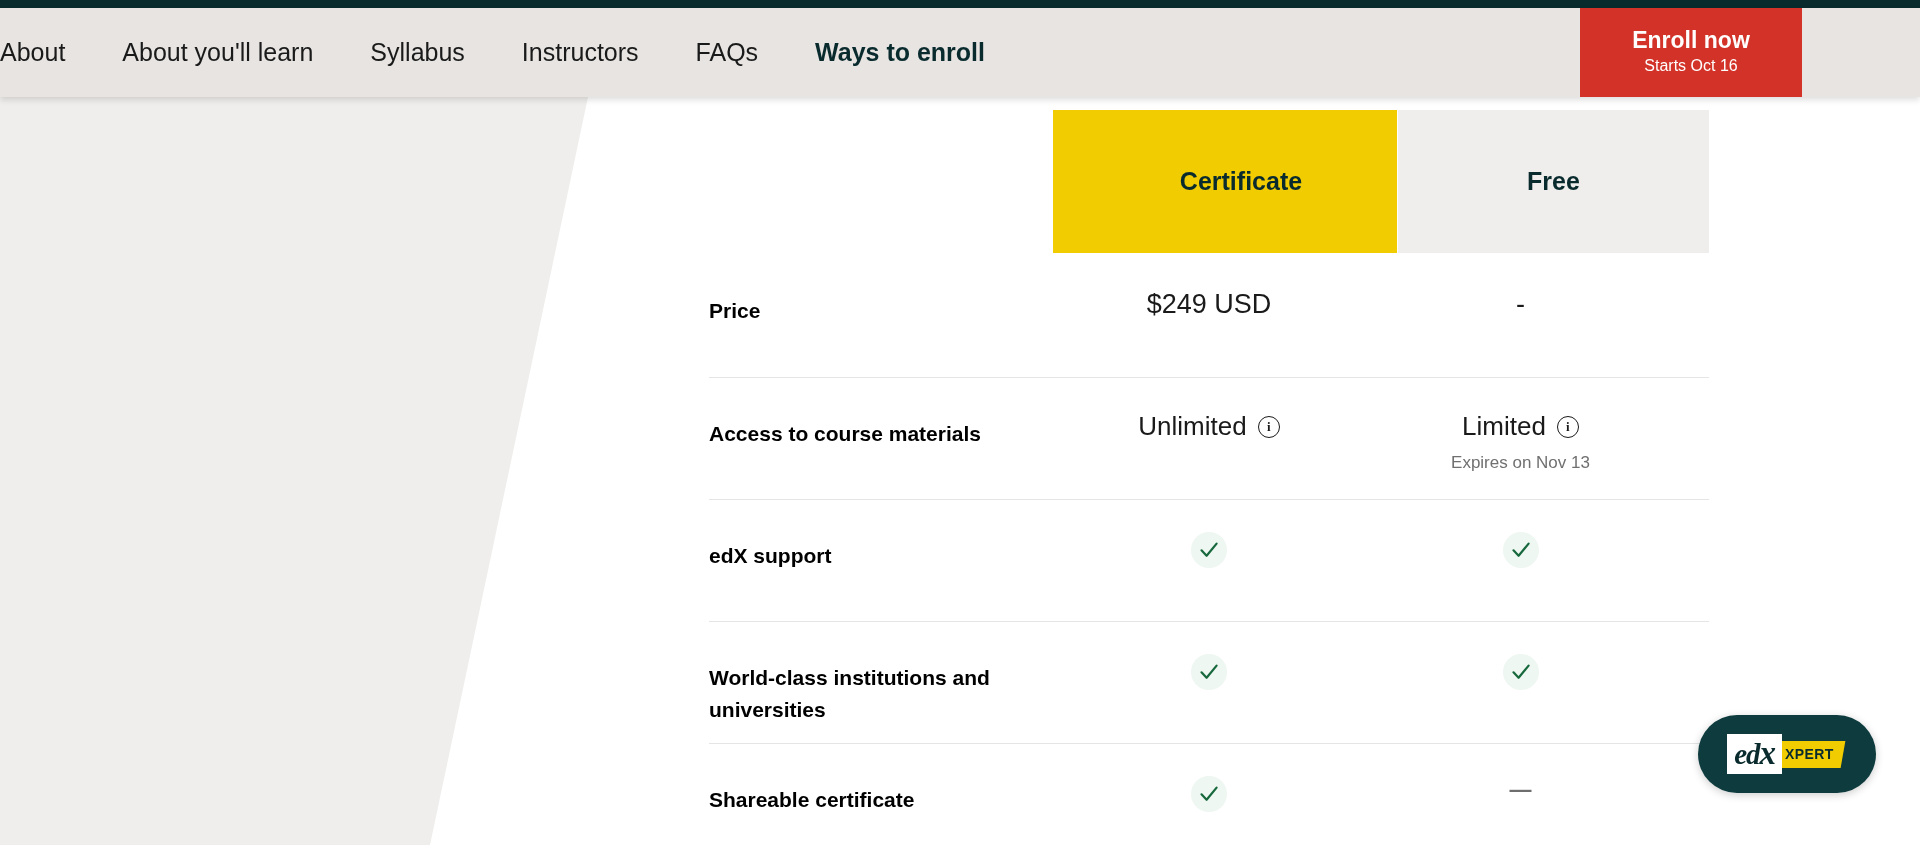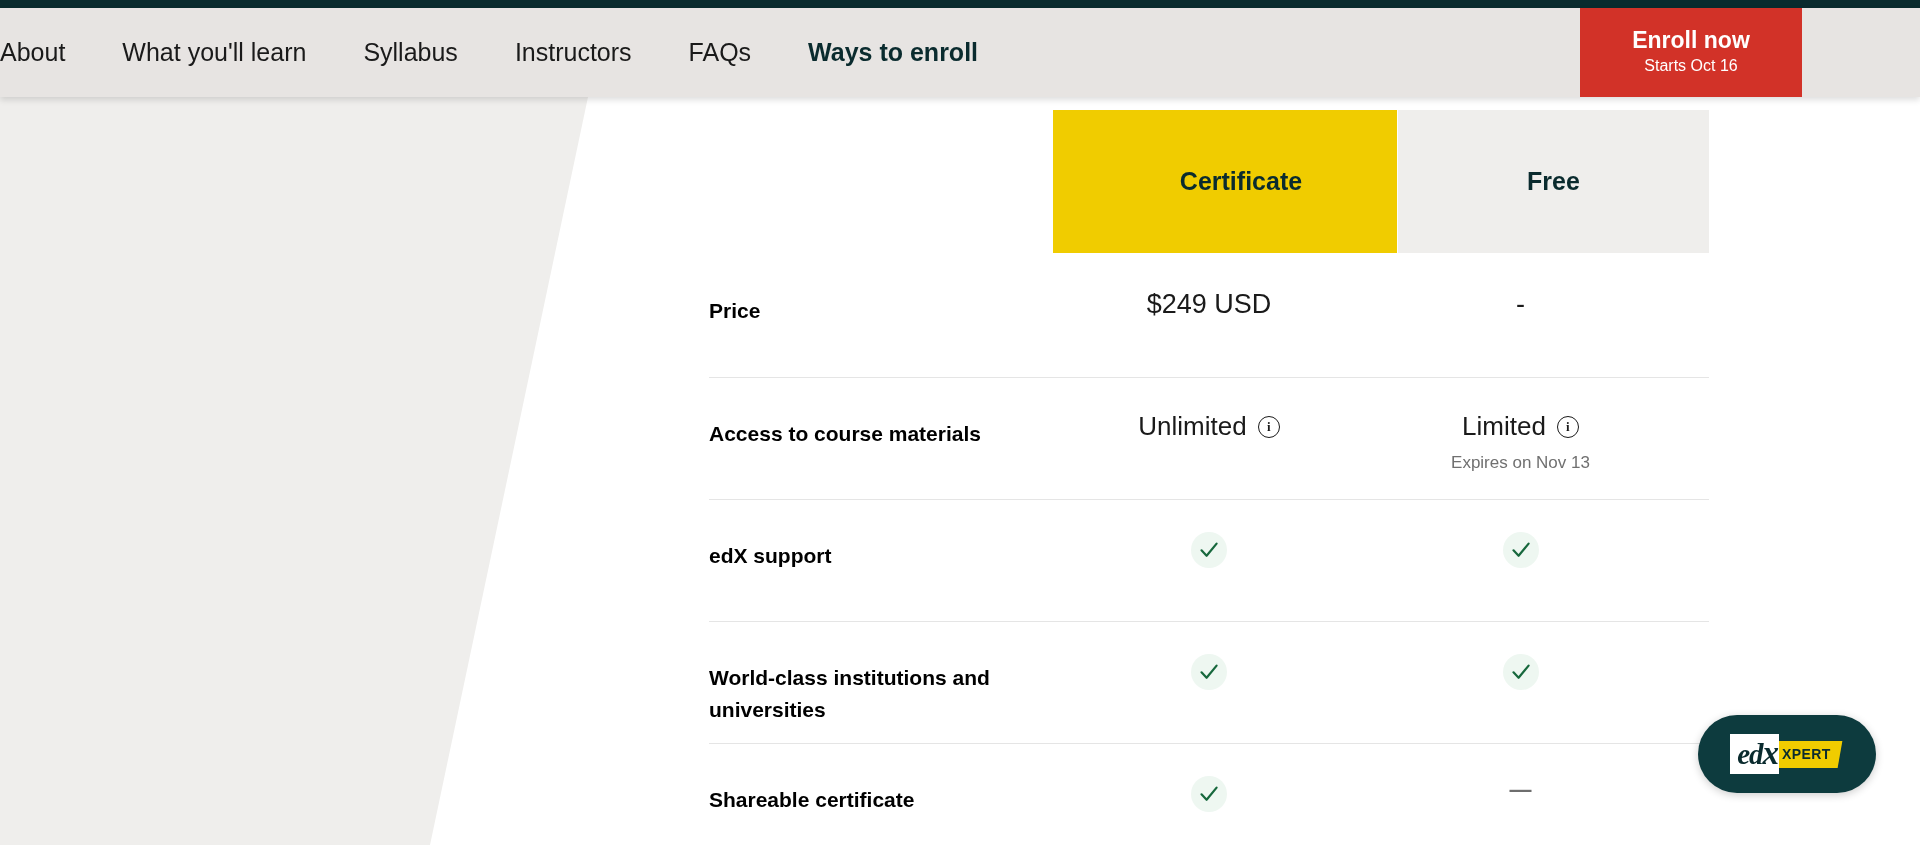--- a/index.html
+++ b/index.html
@@ -301,21 +301,21 @@
     transform: translateX(-2px);
   }
   .edx-box {
     background: #ffffff;
     color: #0a2b2e;
     font-family: "Liberation Serif", serif;
     font-style: italic;
     font-weight: 700;
     font-size: 29px;
     line-height: 1;
-    padding: 3px 1px 4px 7px;
+    padding: 3px 7px 4px 7px;
     position: relative;
     z-index: 2;
     letter-spacing: -1px;
   }
   .edx-box .x-big { font-size: 33px; }
   .xpert-badge {
     background: #f0cc00;
     color: #0a2b2e;
     font-size: 14px;
     font-weight: 700;
@@ -330,21 +330,21 @@
 </head>
 <body>
 
 <div class="page">
 
   <div class="top-strip"></div>
 
   <div class="navbar">
     <div class="nav-links">
       <a class="nav-link">About</a>
-      <a class="nav-link">What you'll learn</a>
+      <a class="nav-link">About you'll learn</a>
       <a class="nav-link">Syllabus</a>
       <a class="nav-link">Instructors</a>
       <a class="nav-link">FAQs</a>
       <a class="nav-link active">Ways to enroll</a>
     </div>
     <button class="nav-enroll">
       <span class="big">Enroll now</span>
       <span class="small">Starts Oct 16</span>
     </button>
   </div>

